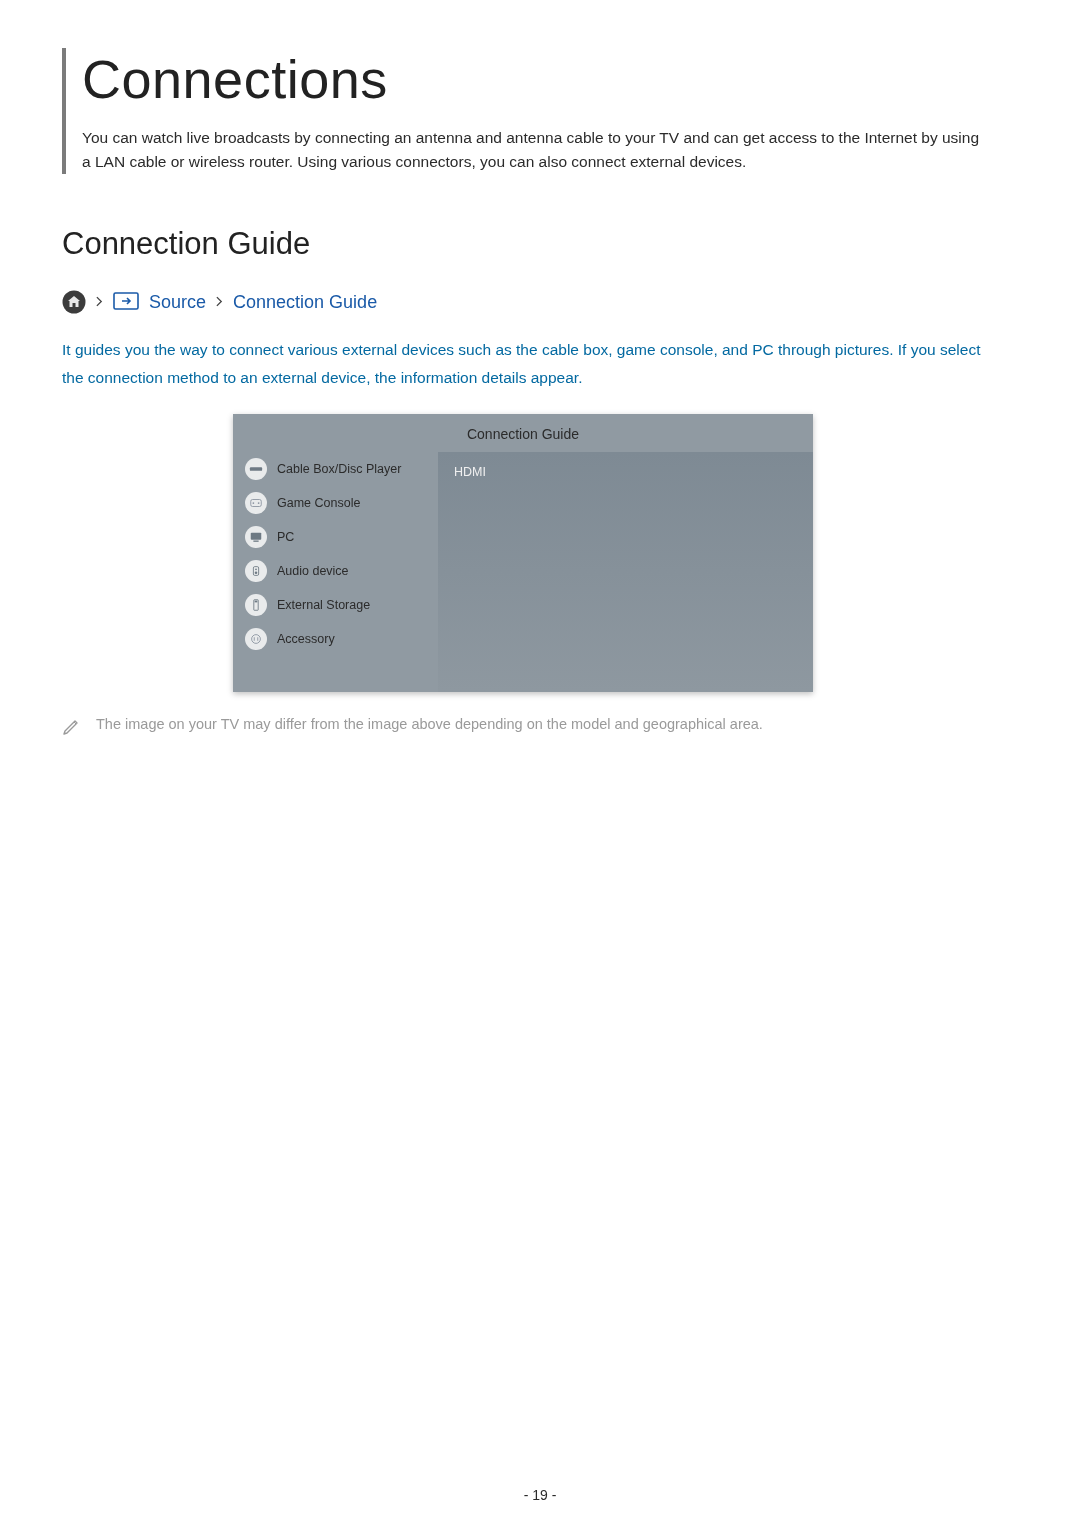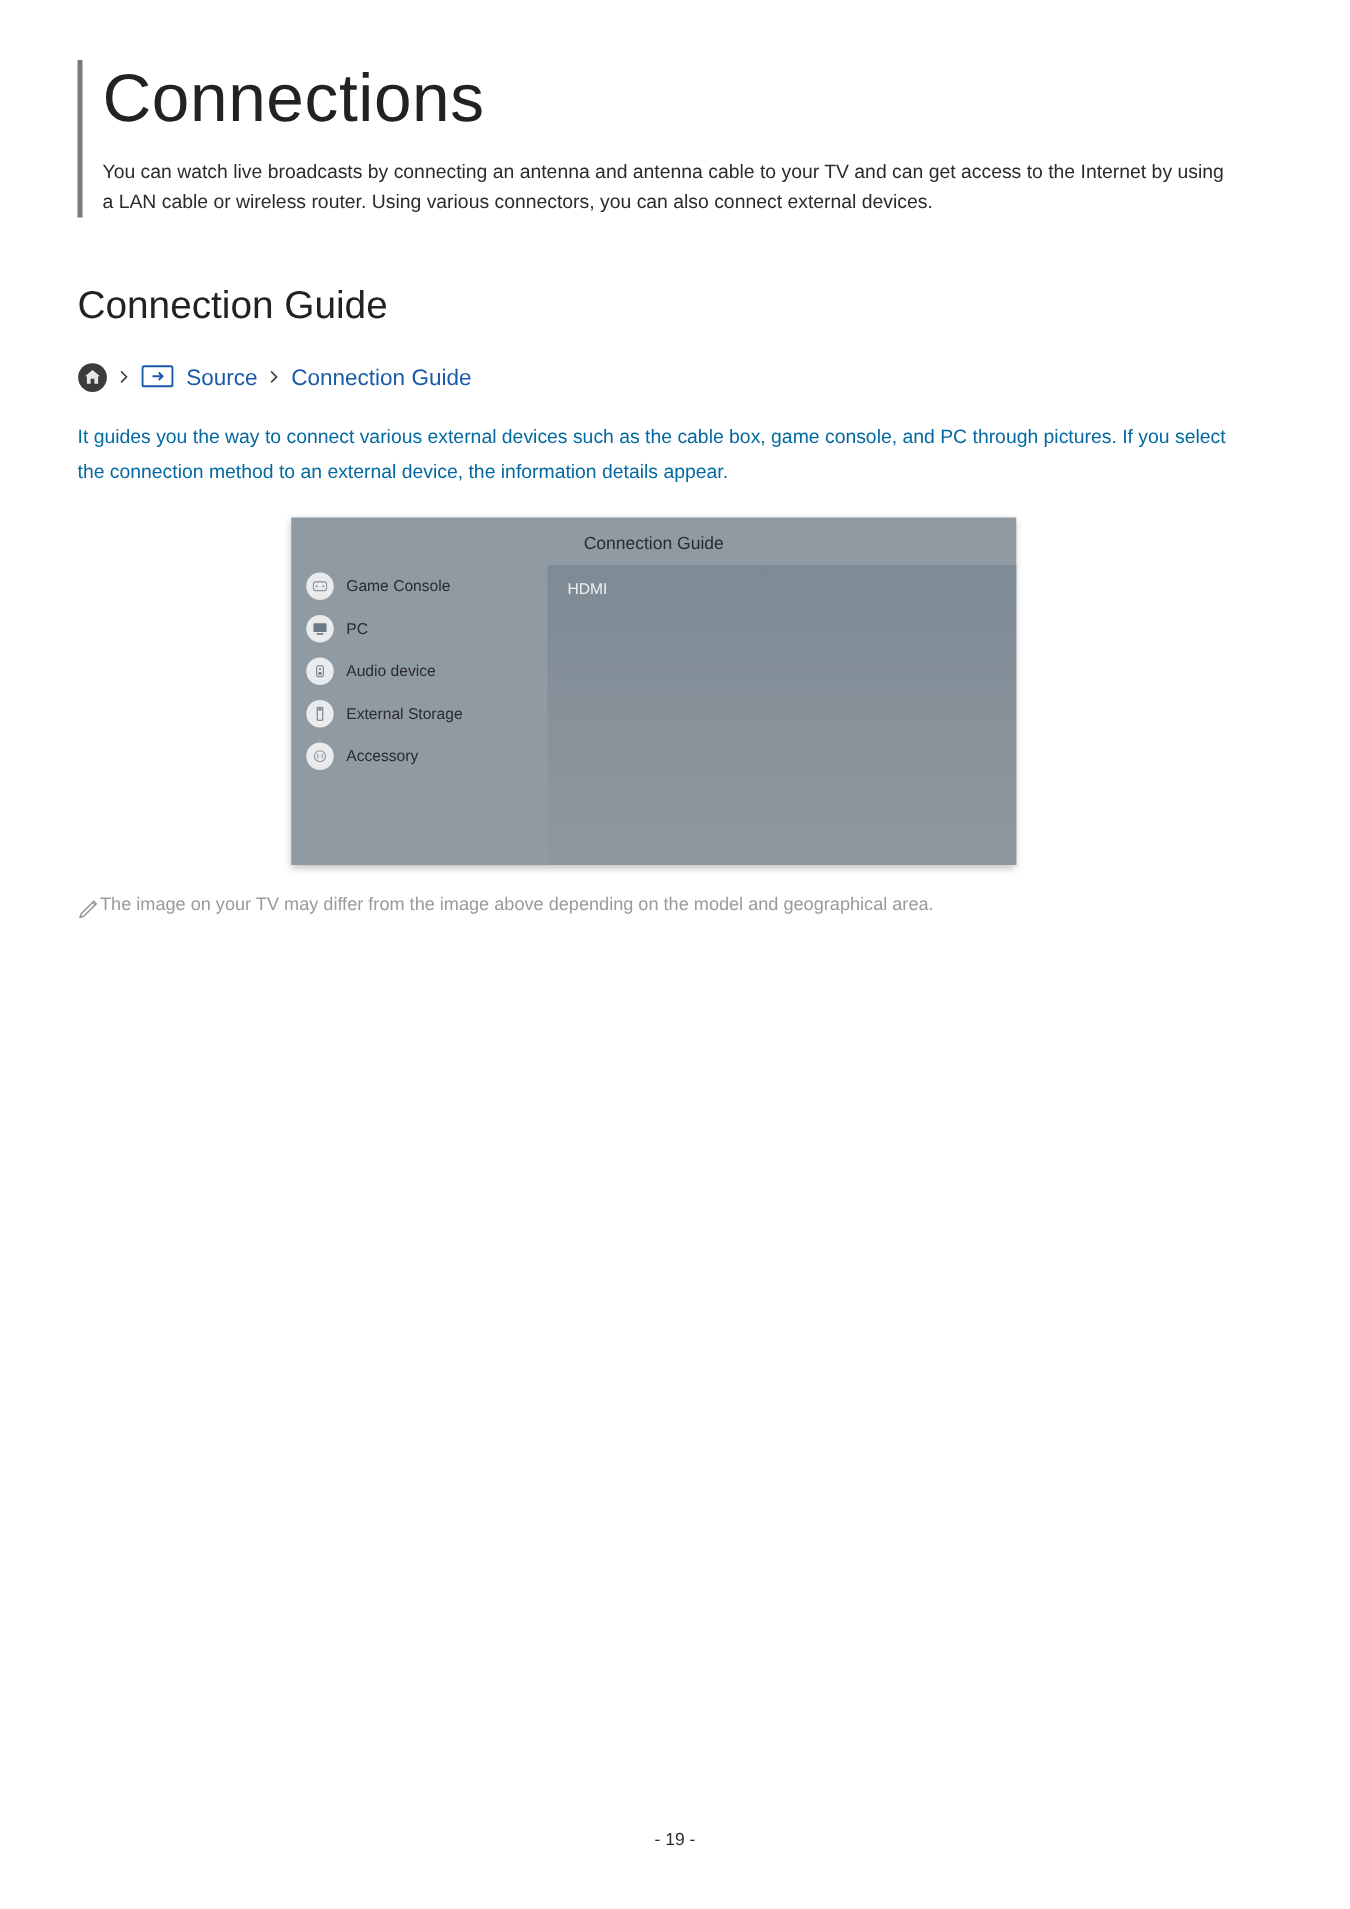--- a/index.html
+++ b/index.html
@@ -129,33 +129,33 @@
       background: linear-gradient(180deg, #7e8a94 0%, #8e98a0 100%);
       padding: 10px 16px;
     }
     .tv-detail-label {
       font-size: 12.5px;
       color: #f0f0f0;
     }
     .note-row {
       display: flex;
       align-items: flex-start;
-      gap: 0;
+      gap: 16px;
       color: #9a9a9a;
       font-size: 14.5px;
     }
     .note-icon {
       width: 18px;
       height: 18px;
       flex-shrink: 0;
       margin-top: 1px;
     }
     .page-number {
       position: absolute;
-      bottom: 48px;
+      bottom: 24px;
       left: 0;
       right: 0;
       text-align: center;
       font-size: 14px;
       color: #2b2b2b;
     }
   </style>
 </head>
 <body>
 
@@ -198,20 +198,28 @@
     </span>
     <span class="nav-text">Connection Guide</span>
   </div>
 
   <p class="section-body">It guides you the way to connect various external devices such as the cable box, game console, and PC through pictures. If you select the connection method to an external device, the information details appear.</p>
 
   <div class="tv-screenshot">
     <div class="tv-header">Connection Guide</div>
     <div class="tv-body">
       <div class="tv-sidebar">
+        <div class="tv-item selected">
+          <span class="tv-item-icon">
+            <svg viewBox="0 0 16 16" width="14" height="14">
+                <rect x="1" y="6" width="14" height="4" rx="1" fill="#6e7a84"></rect>
+              </svg>
+          </span>
+          <span class="tv-item-label">Cable Box/Disc Player</span>
+        </div>
         <div class="tv-item">
           <span class="tv-item-icon">
             <svg viewBox="0 0 16 16" width="14" height="14">
                 <path d="M2 6 Q2 4 4 4 L12 4 Q14 4 14 6 L14 10 Q14 12 12 12 L4 12 Q2 12 2 10 Z" fill="none" stroke="#8a94a0" stroke-width="1"></path>
                 <circle cx="5" cy="8" r="1" fill="#8a94a0"></circle>
                 <circle cx="11" cy="8" r="1" fill="#8a94a0"></circle>
               </svg>
           </span>
           <span class="tv-item-label">Game Console</span>
         </div>

